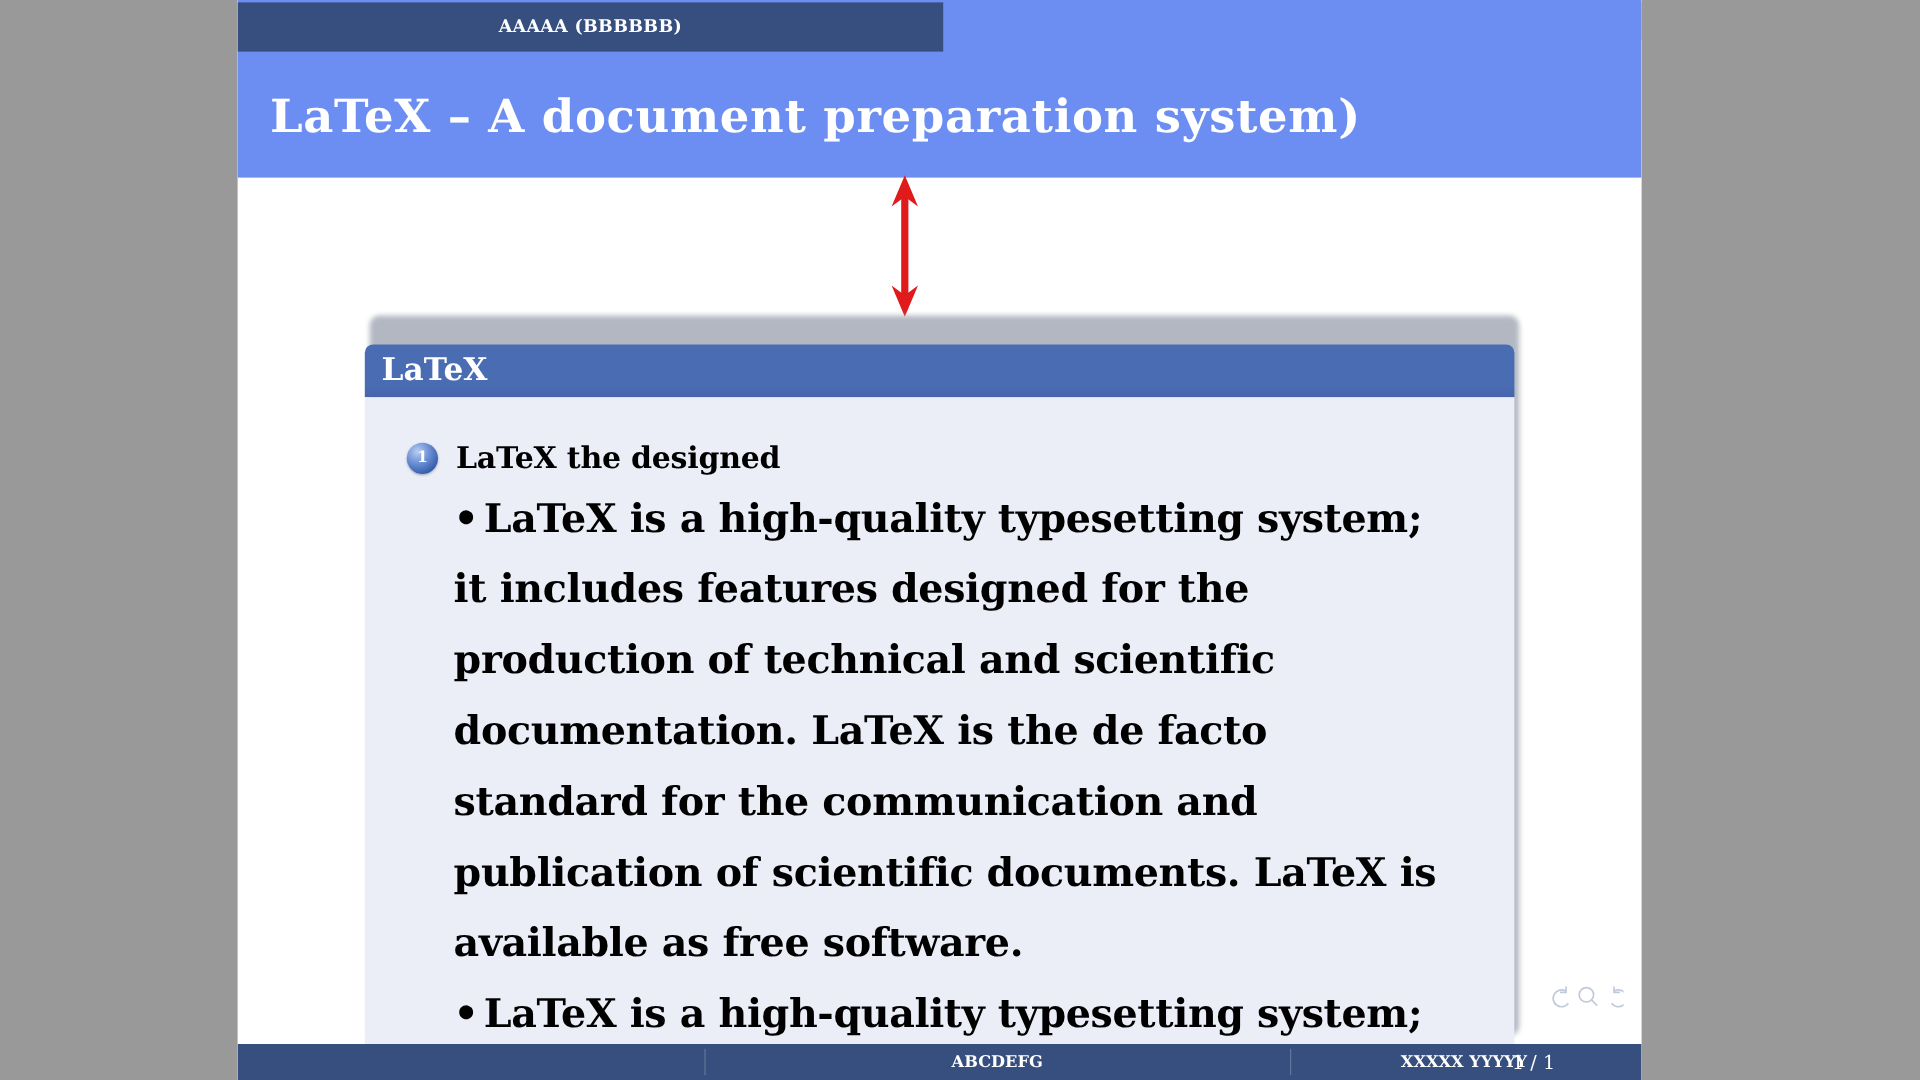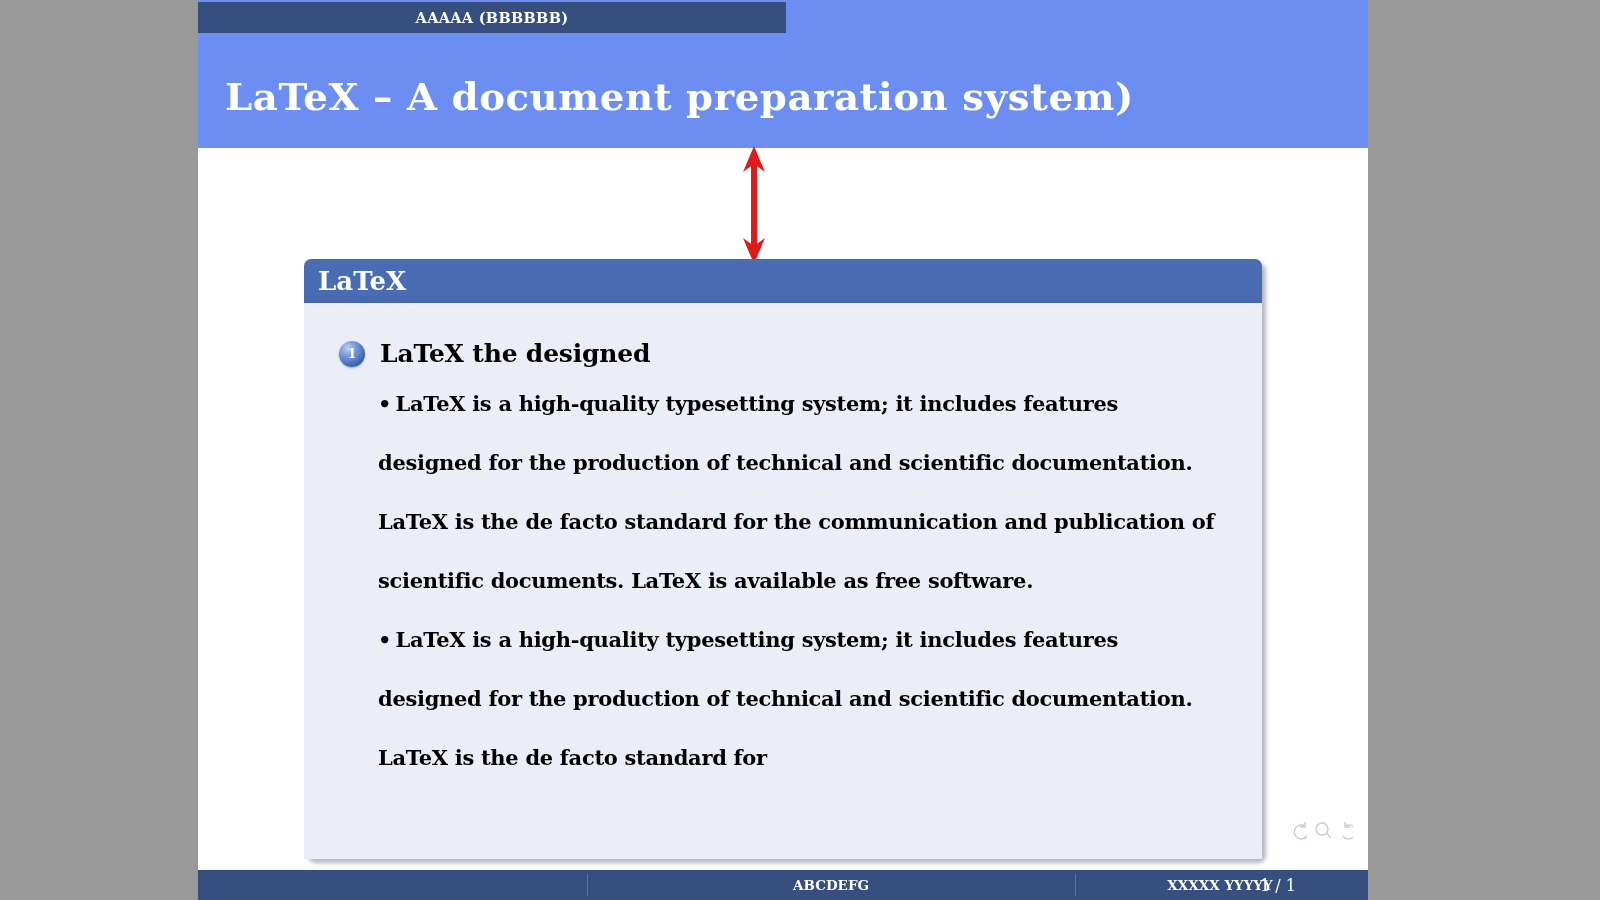--- a/index.html
+++ b/index.html
@@ -33,21 +33,21 @@
     left: 0; top: 0;
     width: 1170px;
     height: 148px;
     background: #6c8ef2;
   }
   .navtab {
     position: absolute;
     left: 0px;
     top: 2px;
     width: 588px;
-    height: 31px;
+    height: 41px;
     background: #364f7e;
     color: #ffffff;
     font-family: "DejaVu Serif", serif;
     font-weight: bold;
     font-size: 14.5px;
     letter-spacing: 0.3px;
     display: flex;
     align-items: center;
     justify-content: center;
     box-sizing: border-box;
@@ -107,20 +107,21 @@
     background: linear-gradient(to bottom, #4a6cb3 0%, #4a6cb3 80%, #4564ab 100%);
     border-radius: 7px 7px 0 0;
     color: #ffffff;
     font-family: "DejaVu Serif", serif;
     font-weight: bold;
     font-size: 26px;
     display: flex;
     align-items: center;
     padding-left: 14px;
     box-sizing: border-box;
+    margin-top: 28px;
   }
   .block-body {
     position: relative;
     background: #ebeef7;
     height: 556px;
     overflow: hidden;
     padding: 24px 30px 0 30px;
     box-sizing: border-box;
   }
 
@@ -149,21 +150,21 @@
     font-family: "DejaVu Serif", serif;
     font-weight: bold;
     font-size: 25px;
     color: #000000;
     letter-spacing: -0.2px;
   }
 
   .para {
     font-family: "DejaVu Serif", serif;
     font-weight: bold;
-    font-size: 21px;
+    font-size: 33px;
     color: #000000;
     line-height: 59px;
     margin: 0 0 0 44px;
     letter-spacing: -0.3px;
     max-width: 845px;
   }
   .para .bdot { letter-spacing: 4px; }
 
   
   .navicons {

